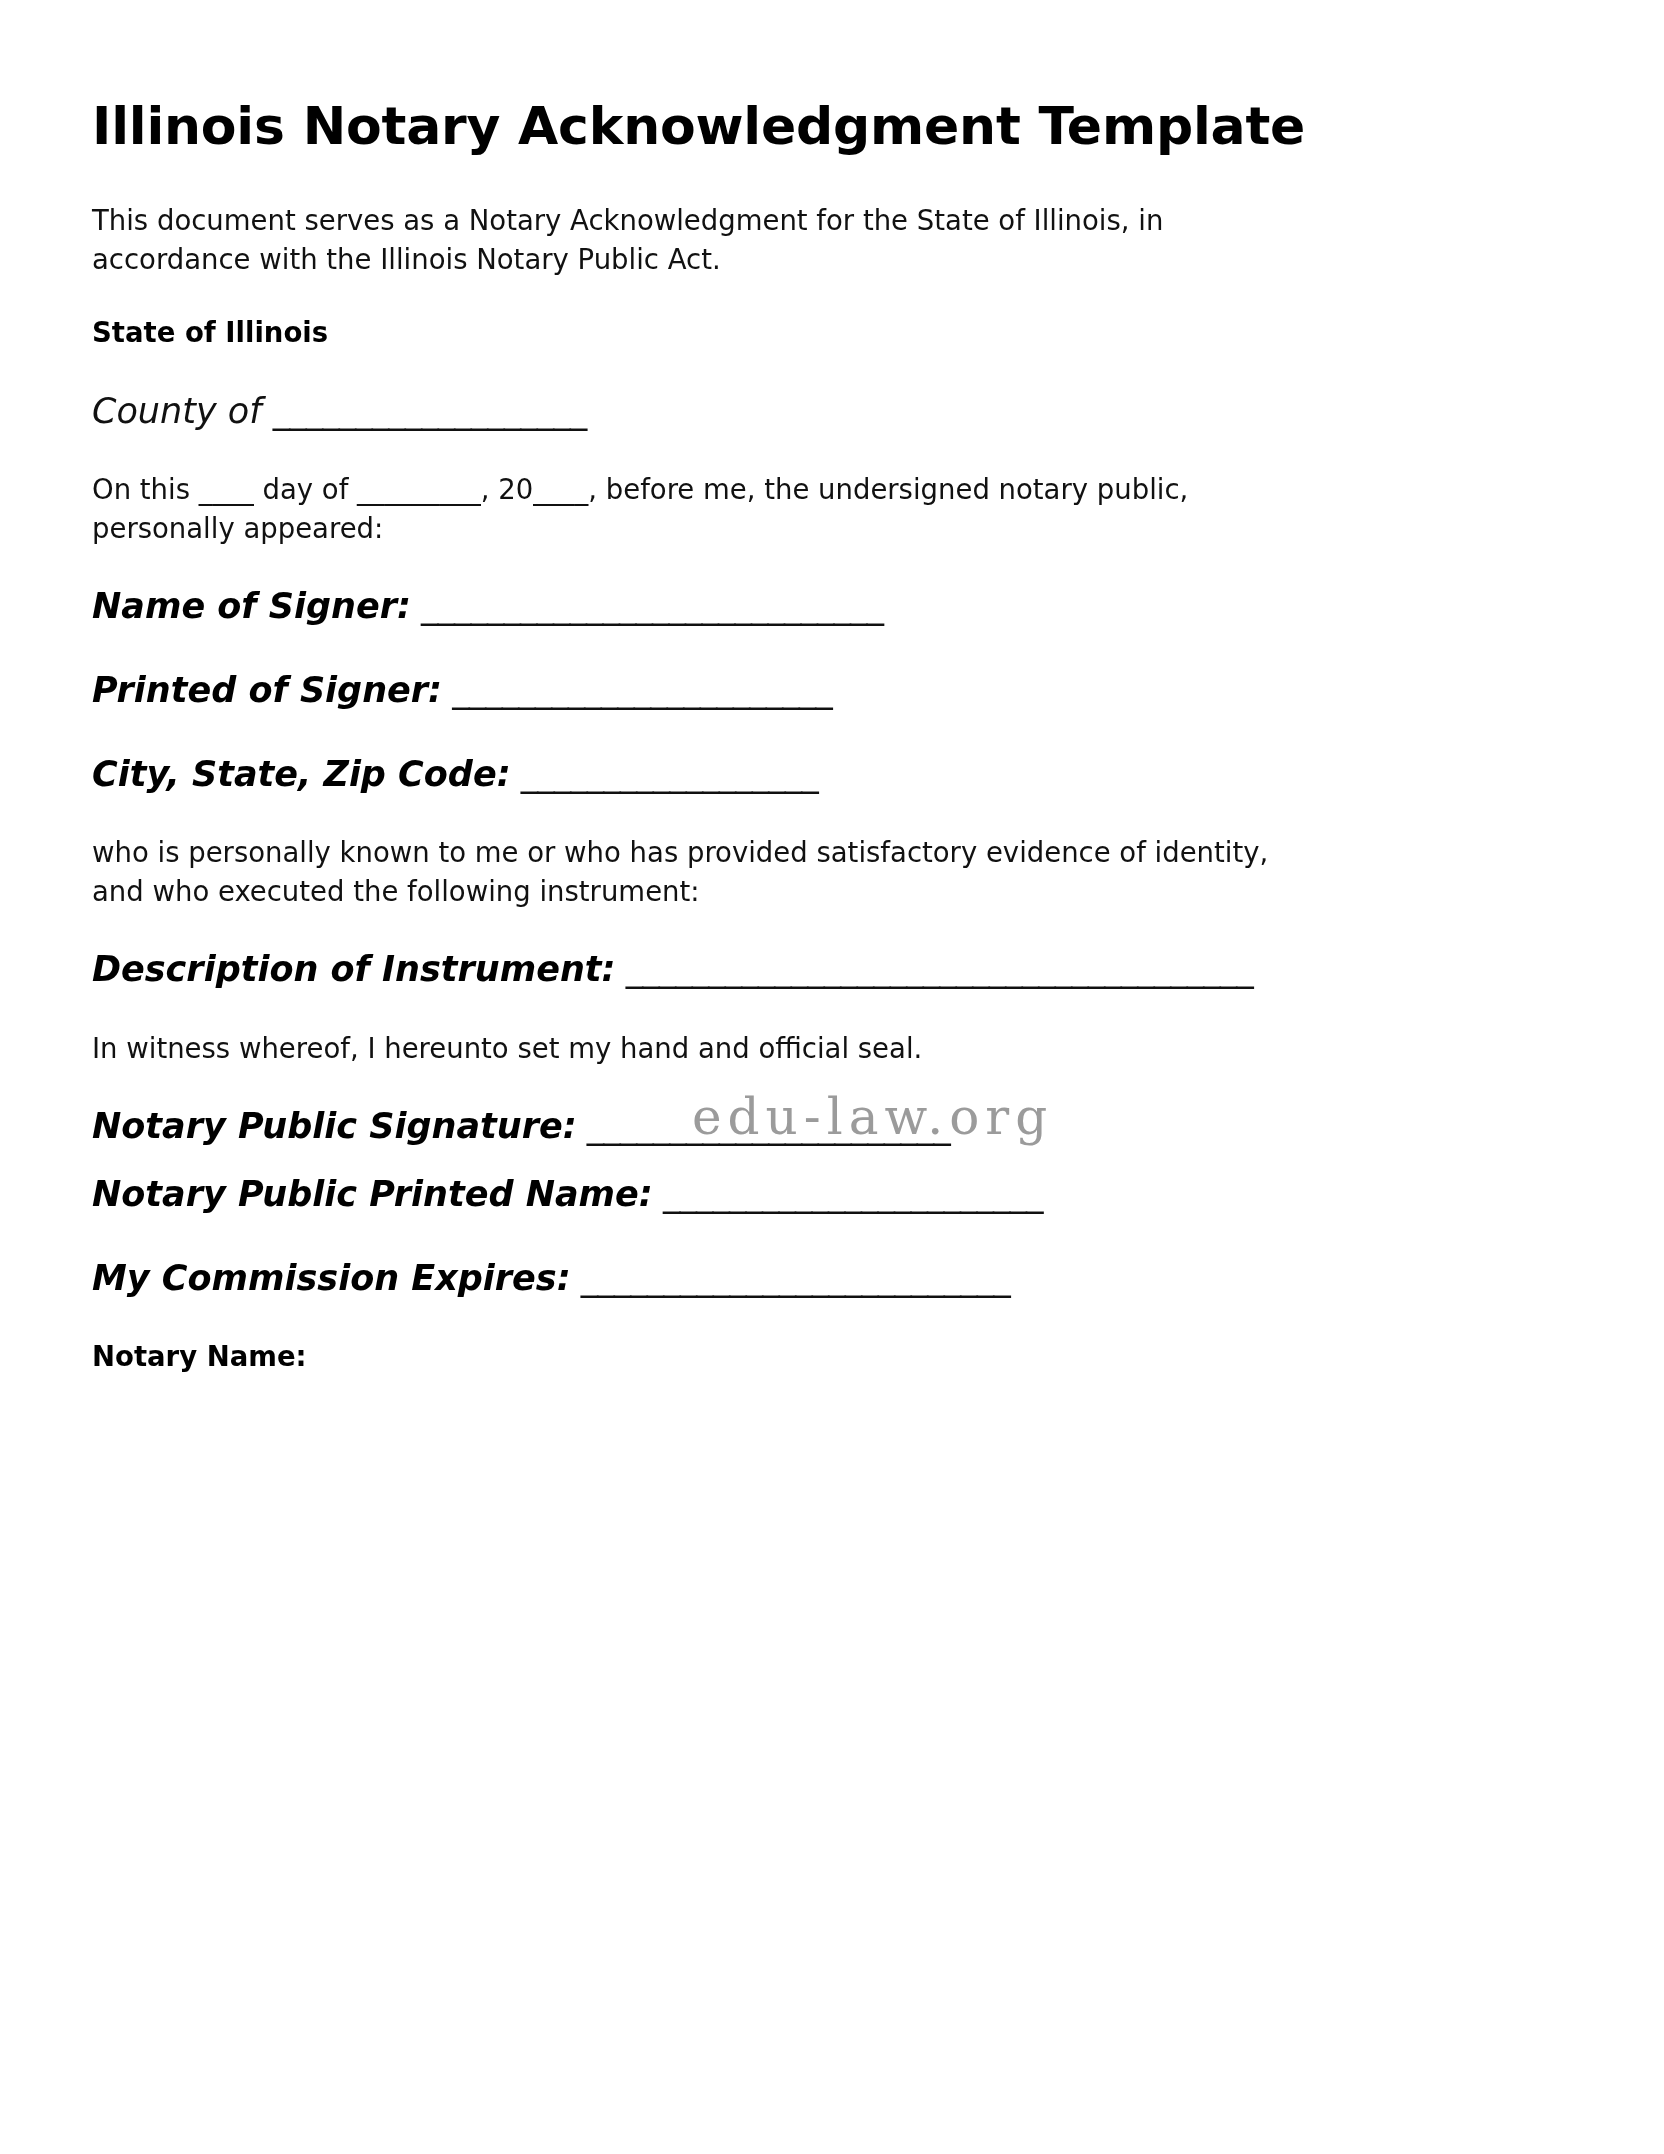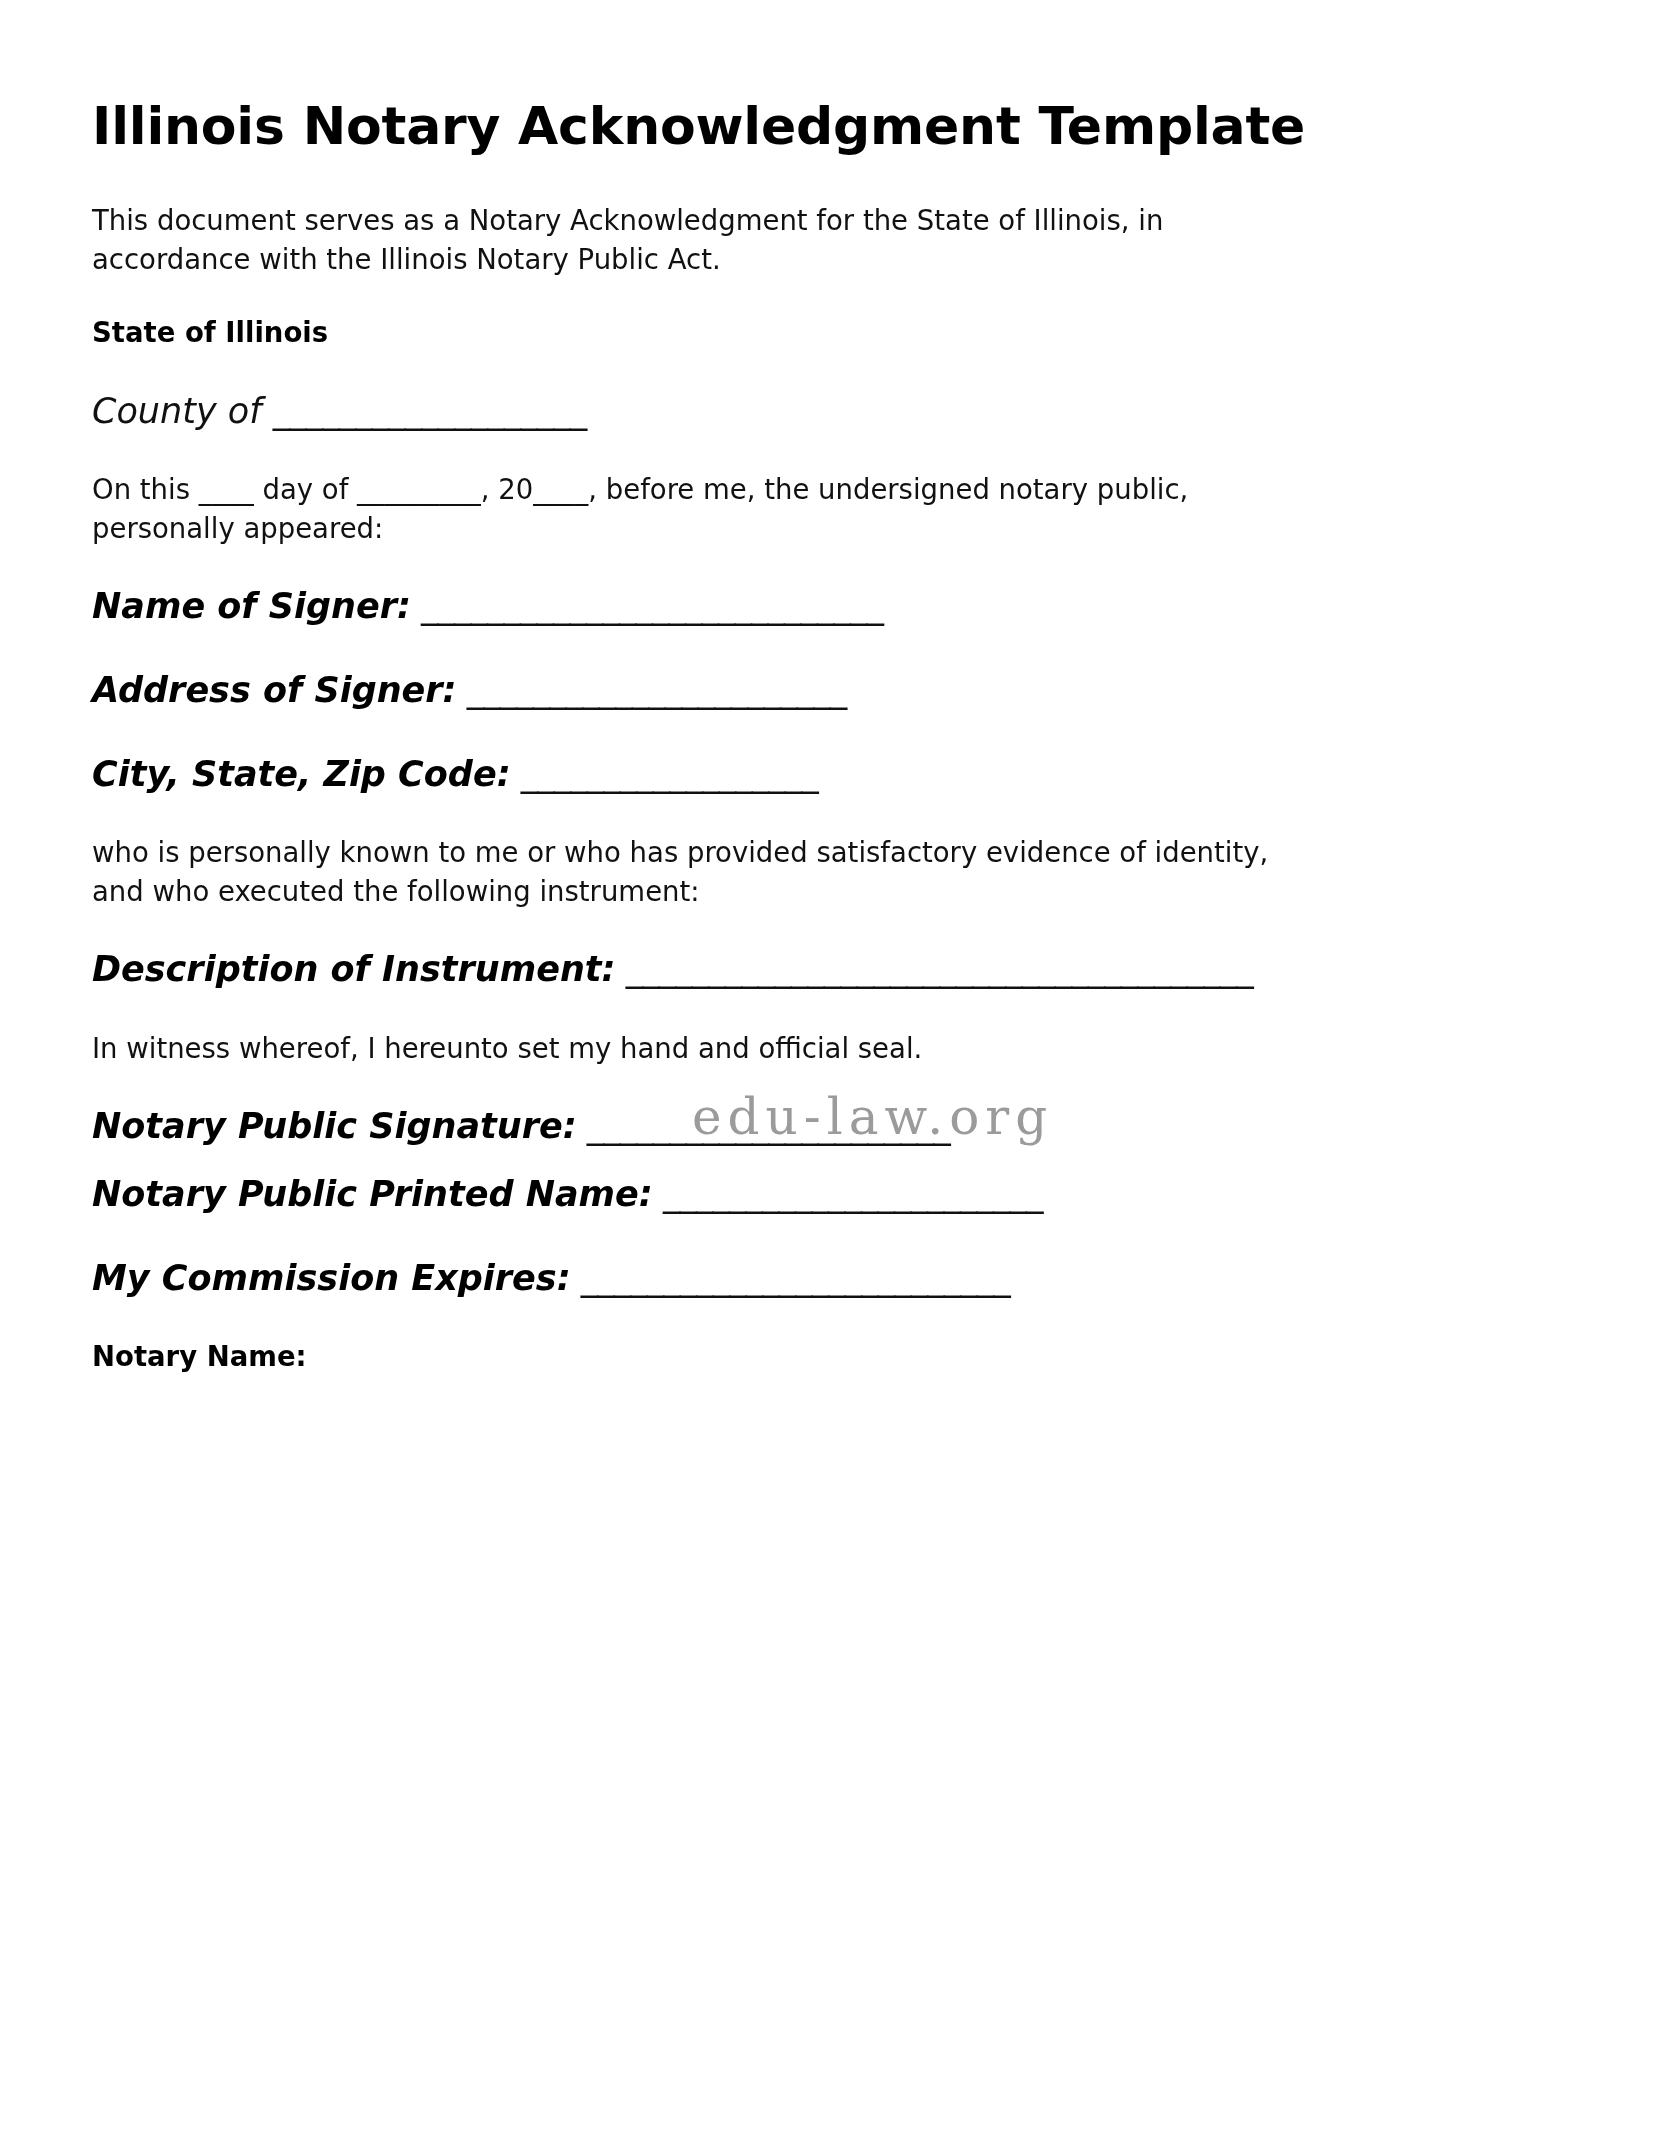--- a/index.html
+++ b/index.html
@@ -92,21 +92,21 @@
     <span>County of </span><span class="blank">___________________</span>
   </p>
 
   <p class="para">On this ____ day of _________, 20____, before me, the undersigned notary public, personally appeared:</p>
 
   <p class="field-line">
     <span class="lbl">Name of Signer:</span><span class="blank"> ____________________________</span>
   </p>
 
   <p class="field-line">
-    <span class="lbl">Address of Signer:</span><span class="blank"> _______________________</span>
+    <span class="lbl">Printed of Signer:</span><span class="blank"> _______________________</span>
   </p>
 
   <p class="field-line">
     <span class="lbl">City, State, Zip Code:</span><span class="blank"> __________________</span>
   </p>
 
   <p class="para">who is personally known to me or who has provided satisfactory evidence of identity, and who executed the following instrument:</p>
 
   <p class="field-line">
     <span class="lbl">Description of Instrument:</span><span class="blank"> ______________________________________</span>

